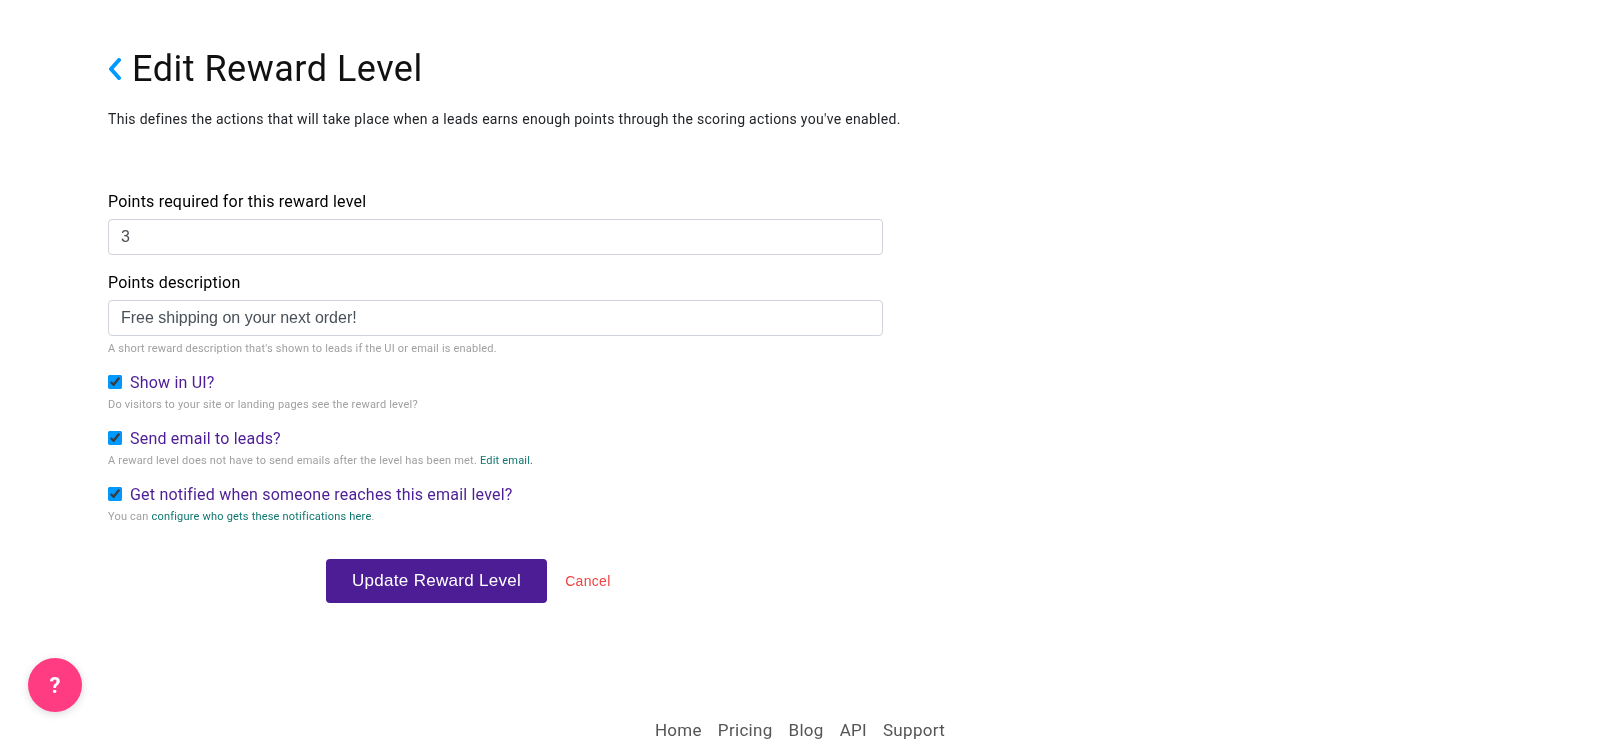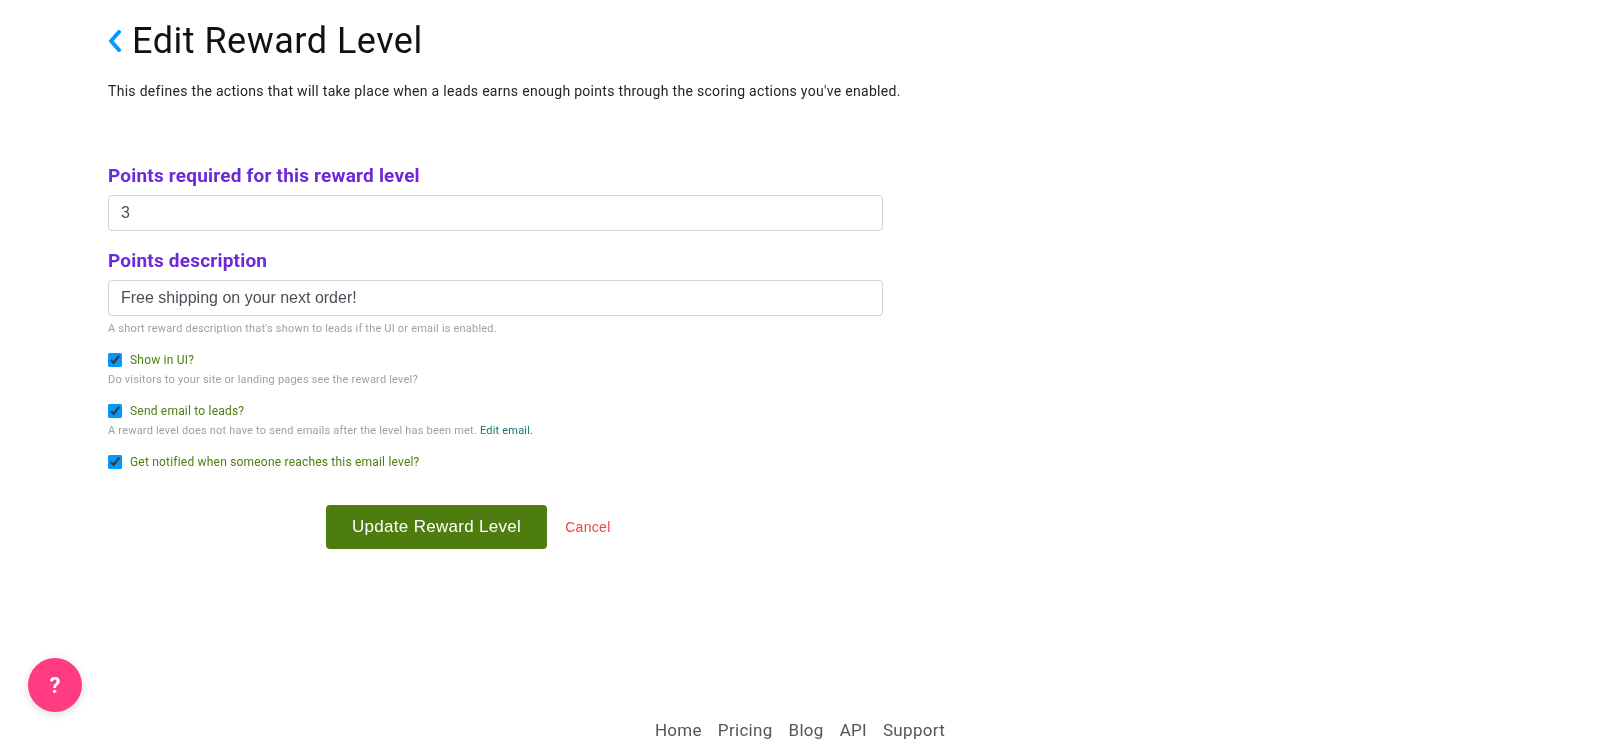--- a/index.html
+++ b/index.html
@@ -10,20 +10,21 @@
     body {
       font-family: -apple-system, BlinkMacSystemFont, "Segoe UI", Roboto, "Helvetica Neue", Arial, sans-serif;
       font-size: 16px;
       color: #212529;
       background: #fff;
     }
     .container {
       max-width: 900px;
       margin-left: 108px;
       padding-top: 20px;
+      margin-top: 28px;
     }
     .header {
       display: flex;
       align-items: center;
       margin-bottom: 18px;
     }
     .back-icon {
       color: #0099ff;
       font-size: 26px;
       font-weight: bold;
@@ -46,25 +47,24 @@
       line-height: 1.7;
       margin-bottom: 60px;
       max-width: 880px;
       letter-spacing: 0.3px;
     }
     .form-group {
       margin-bottom: 18px;
     }
     .form-label {
       display: block;
-      font-size: 19px;
-      color: #6d28d9;
+      font-size: 16px;
+      color: #000000;
       margin-bottom: 8px;
       letter-spacing: 0.2px;
-      font-weight: bold;
     }
     .form-input {
       width: 775px;
       padding: 8px 12px;
       font-size: 16px;
       border: 1px solid #ced4da;
       border-radius: 4px;
       color: #495057;
       background: #fff;
     }
@@ -86,37 +86,37 @@
       margin-bottom: 6px;
     }
     .checkbox-row input[type="checkbox"] {
       width: 14px;
       height: 14px;
       margin-right: 8px;
       accent-color: #0099ff;
       cursor: pointer;
     }
     .checkbox-label {
-      font-size: 12px;
-      color: #4d7c0f;
+      font-size: 16px;
+      color: #4c1d95;
       letter-spacing: 0.2px;
     }
     .link {
       color: #0f766e;
       text-decoration: none;
       cursor: pointer;
     }
     .button-row {
       display: flex;
       align-items: center;
       margin-top: 36px;
       margin-left: 218px;
     }
     .btn-primary {
-      background: #4d7c0f;
+      background: #4c1d95;
       color: #fff;
       border: none;
       padding: 12px 26px;
       font-size: 17px;
       border-radius: 4px;
       cursor: pointer;
       letter-spacing: 0.3px;
     }
     .btn-cancel {
       background: none;
@@ -200,20 +200,23 @@
     <div class="help-text">
       <span>A reward level does not have to send emails after the level has been met. </span><a class="link">Edit email.</a>
     </div>
   </div>
 
   <div class="checkbox-group">
     <div class="checkbox-row">
       <input type="checkbox" checked="" style="">
       <span class="checkbox-label">Get notified when someone reaches this email level?</span>
     </div>
+    <div class="help-text">
+      <span>You can </span><a class="link">configure who gets these notifications here</a><span>.</span>
+    </div>
   </div>
 
   <div class="button-row">
     <button class="btn-primary">Update Reward Level</button>
     <button class="btn-cancel">Cancel</button>
   </div>
 </div>
 
 <div class="footer">
   <a>Home</a>

